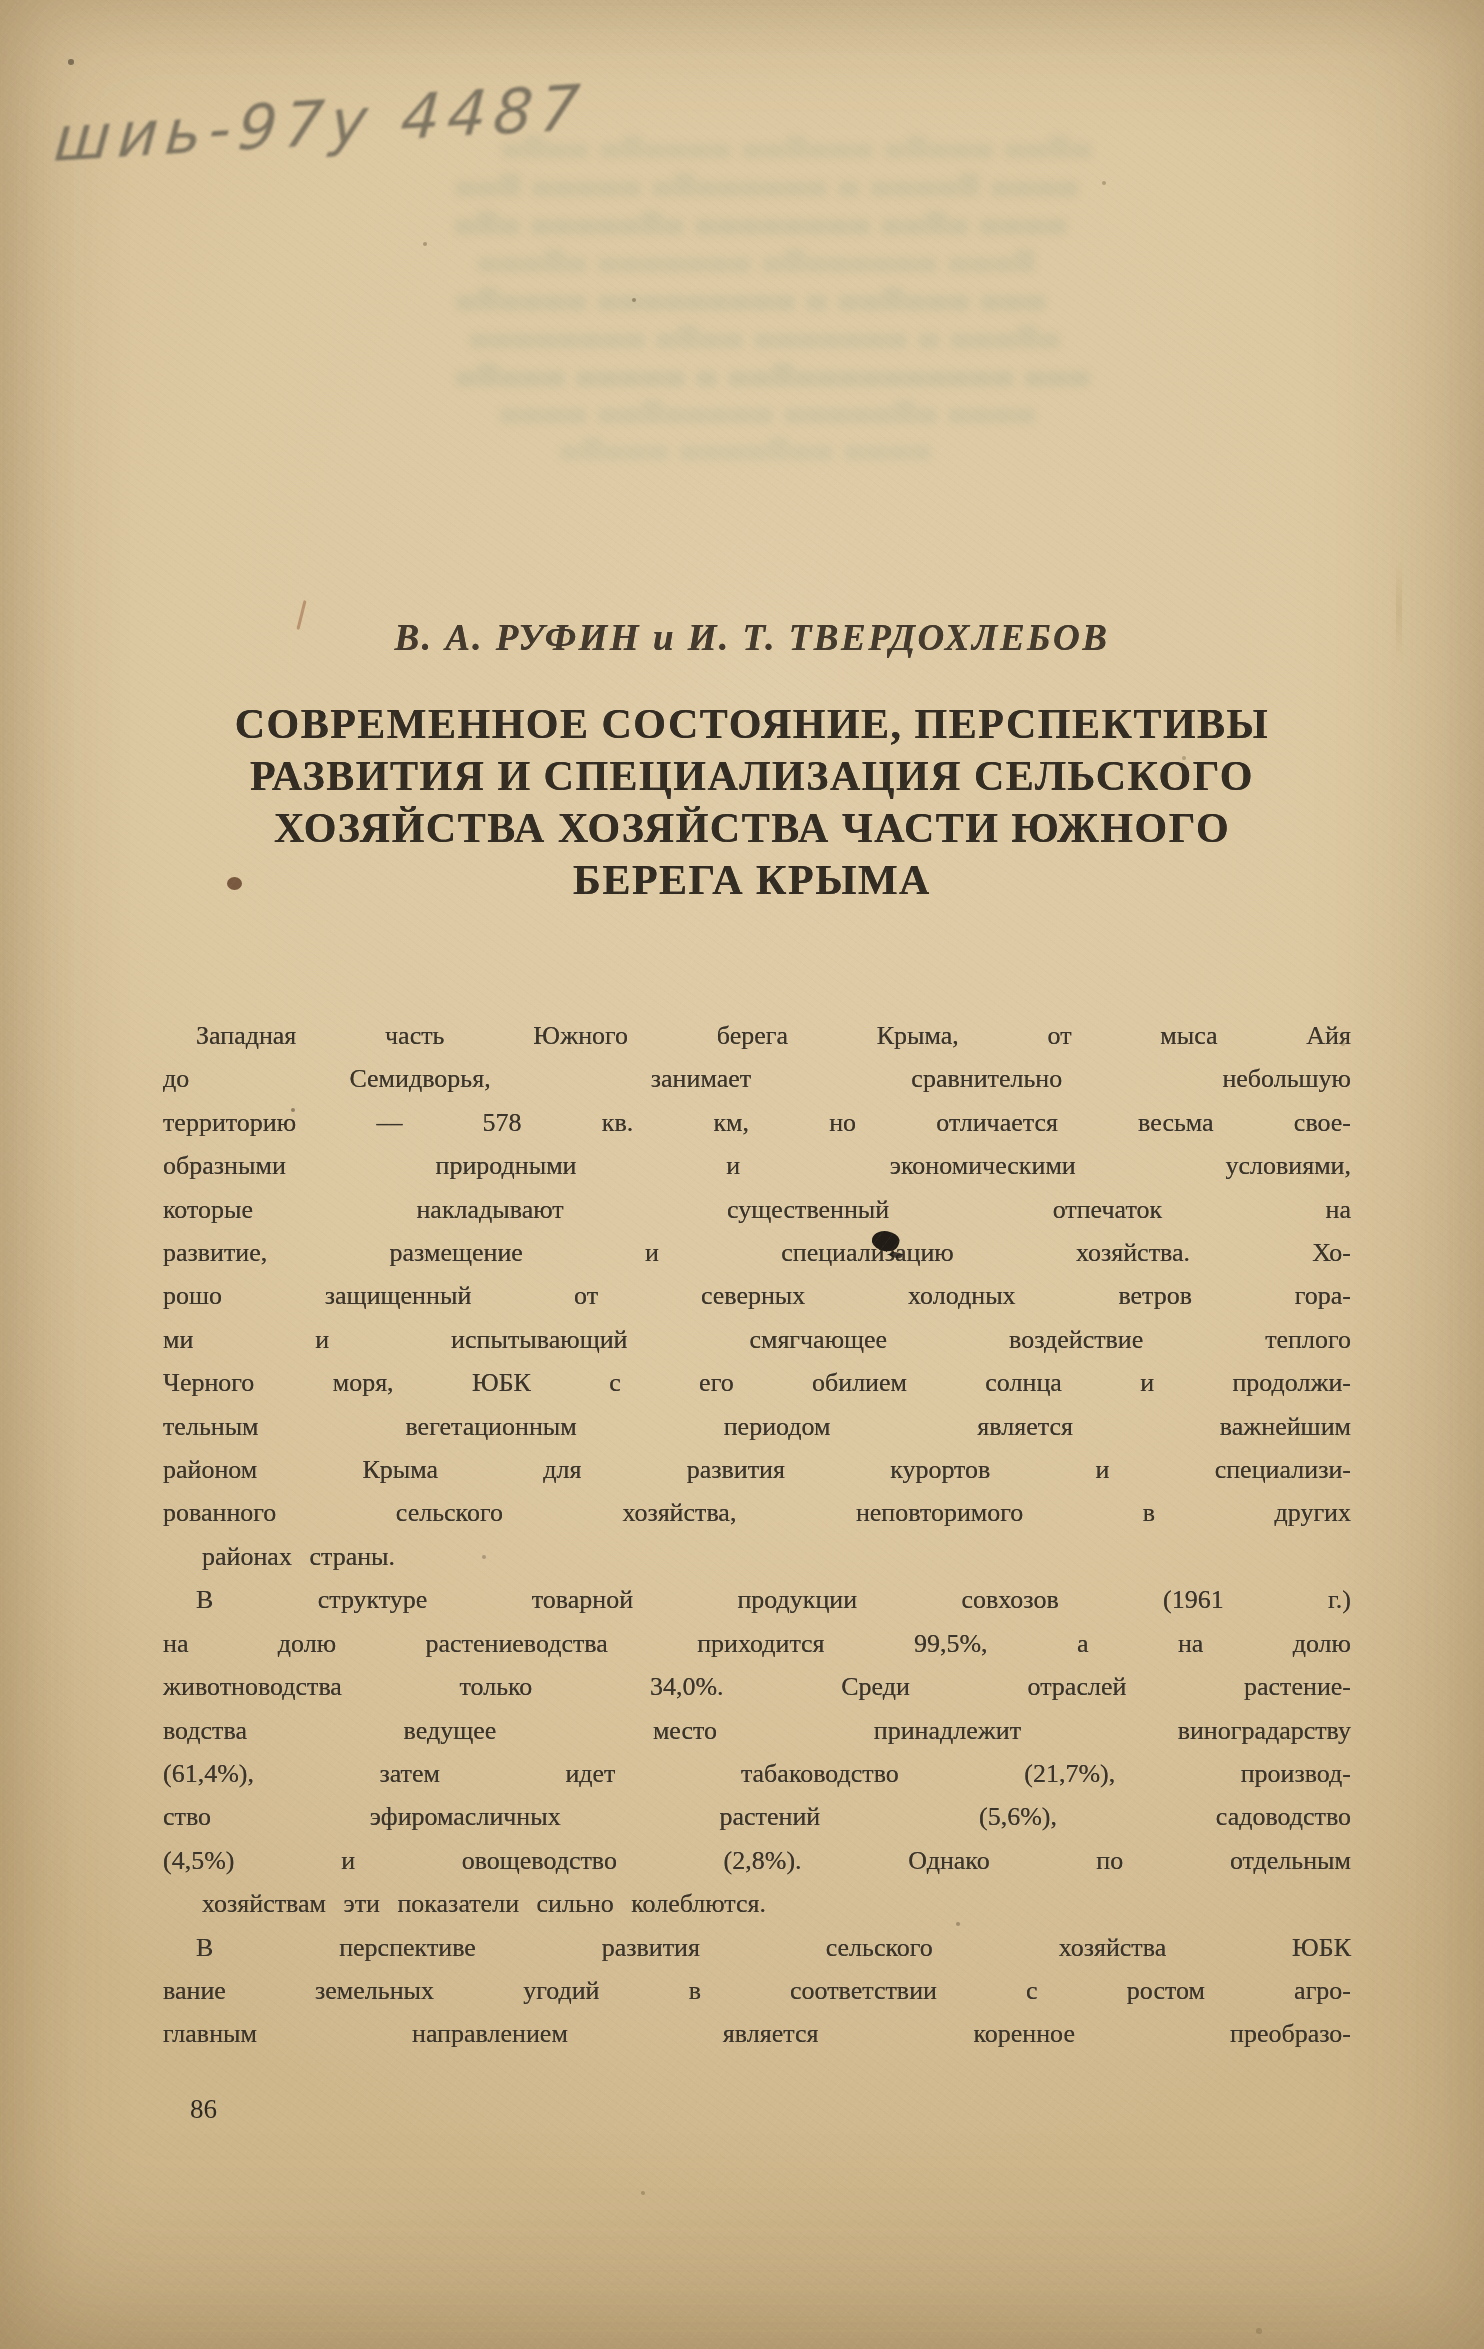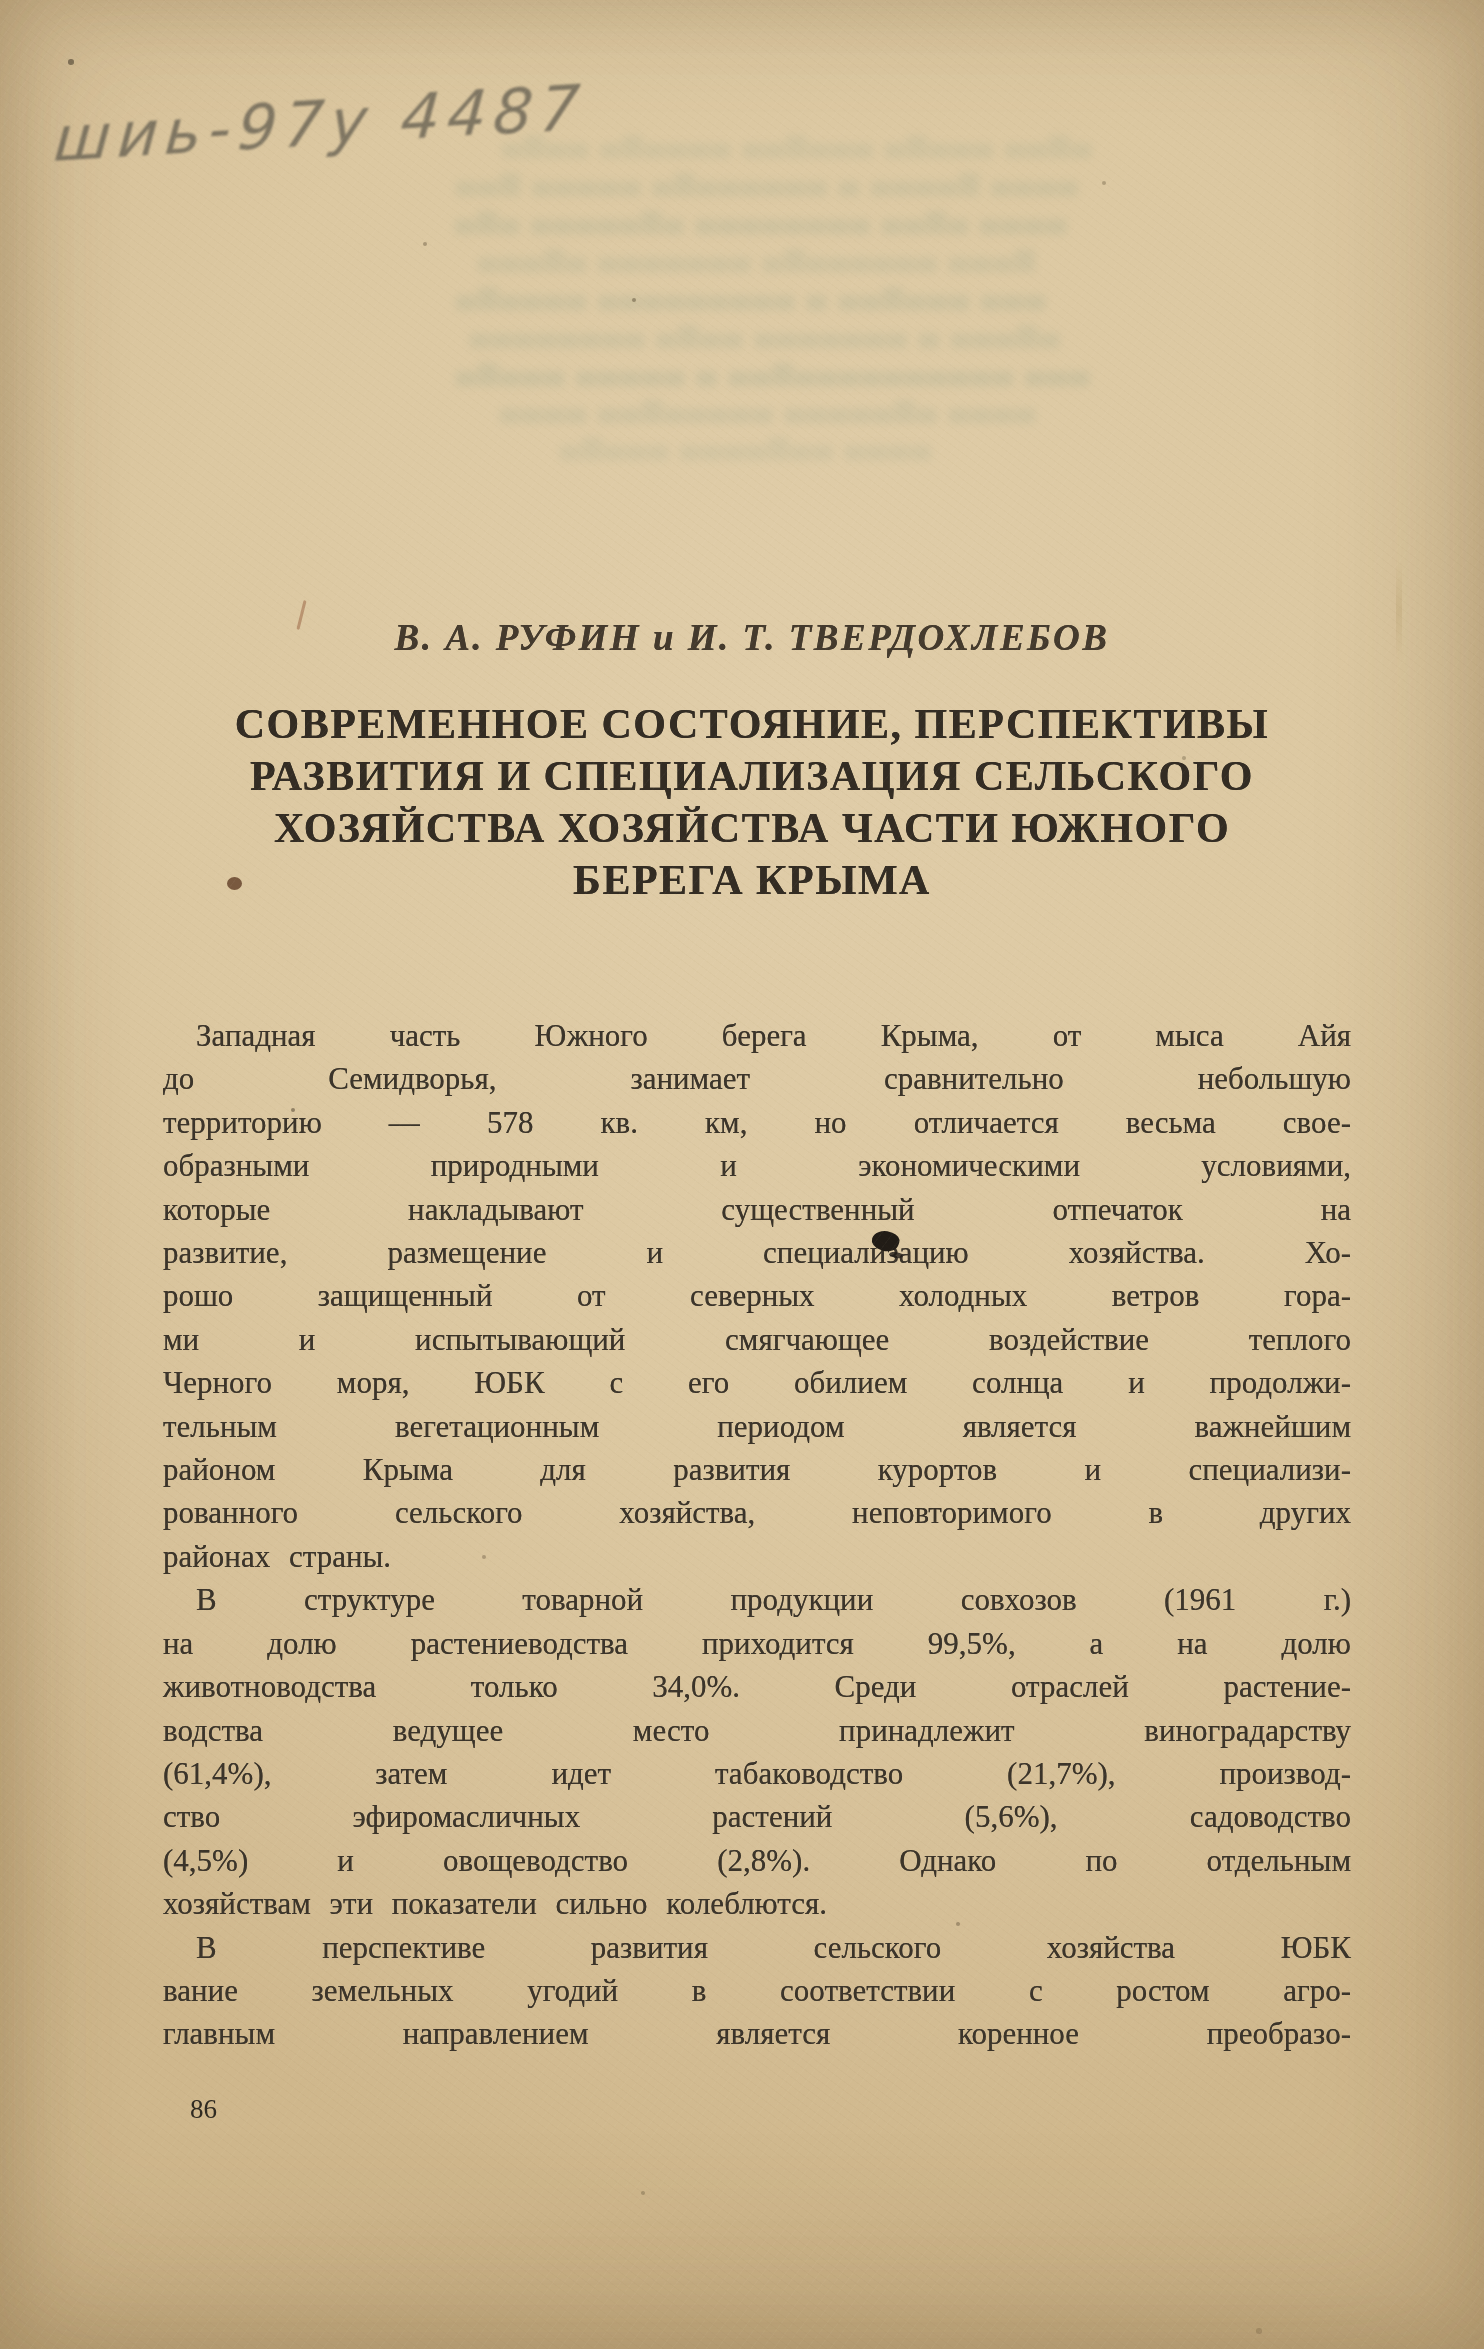--- a/index.html
+++ b/index.html
@@ -47,26 +47,26 @@
     color:#332c23;text-shadow:0 0 .6px #332c23;
   }
   .department{
     position:absolute;left:80px;top:948px;width:1344px;text-align:center;
     font-weight:700;font-size:30px;letter-spacing:1px;word-spacing:7px;
     color:#3a332a;
   }
 
   .bodytext{
     position:absolute;left:163px;top:1014px;width:1188px;
-    font-size:31px;line-height:43.4px;color:#3b342a;
+    font-size:26px;line-height:43.4px;color:#3b342a;
     text-shadow:0 0 .5px rgba(59,52,42,.8);
   }
   .bline{text-align:justify;text-align-last:justify;word-spacing:3px;}
   .bline.indent{text-indent:33px;}
-  .bline.last{text-align-last:left;word-spacing:11px;}
+  .bline.last{text-align-last:left;word-spacing:11px;margin-left:39px;}
 
   .pagenum{position:absolute;left:190px;top:2094px;font-size:27px;color:#2f2a21;}
 
   
   .artifact{position:absolute;pointer-events:none;}
   .ink-blob{left:872px;top:1231px;width:27px;height:20px;background:#211c16;border-radius:62% 38% 55% 45%;transform:rotate(18deg);box-shadow:14px 10px 0 -7px rgba(33,28,22,.8);}
   .brown-dot{left:227px;top:877px;width:15px;height:13px;background:#6e4c34;border-radius:50%;opacity:.9;}
   .red-fiber{left:300px;top:600px;width:3px;height:30px;background:#9c6847;opacity:.55;transform:rotate(14deg);border-radius:2px;}
   .scratch{left:1396px;top:560px;width:6px;height:100px;background:linear-gradient(transparent,#c4ad80,transparent);opacity:.6;border-radius:3px;}
   .specks{left:0;top:0;width:2px;height:2px;border-radius:50%;

